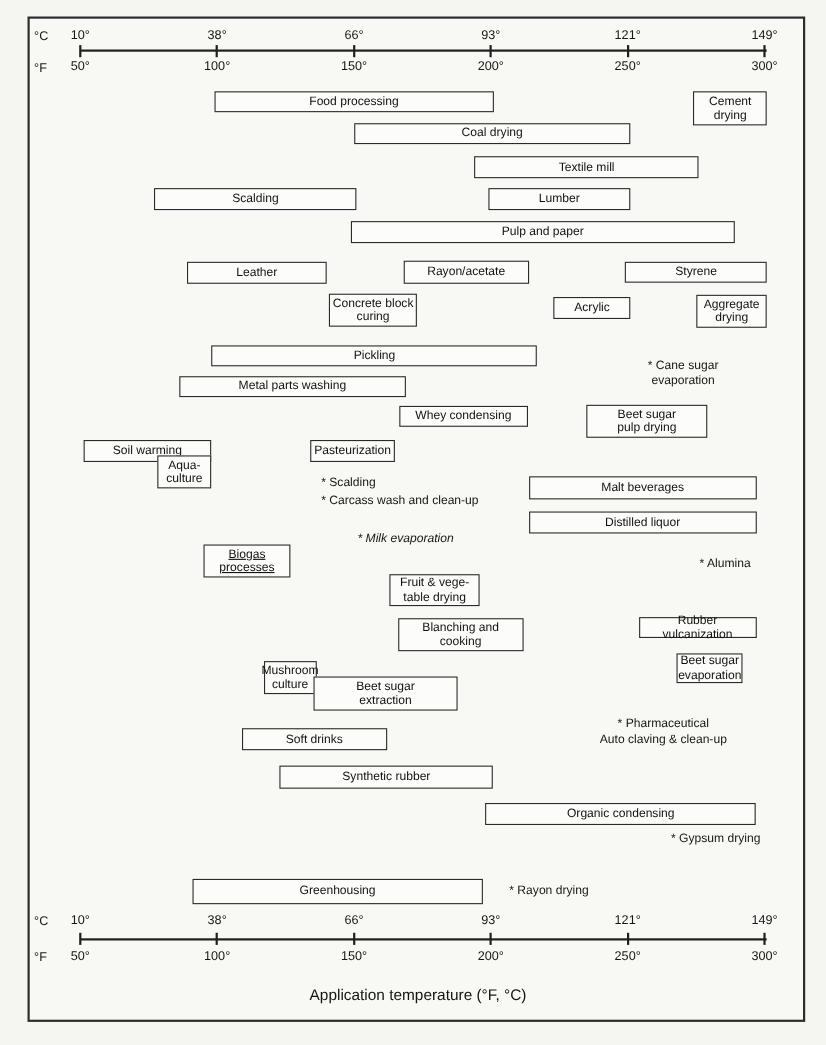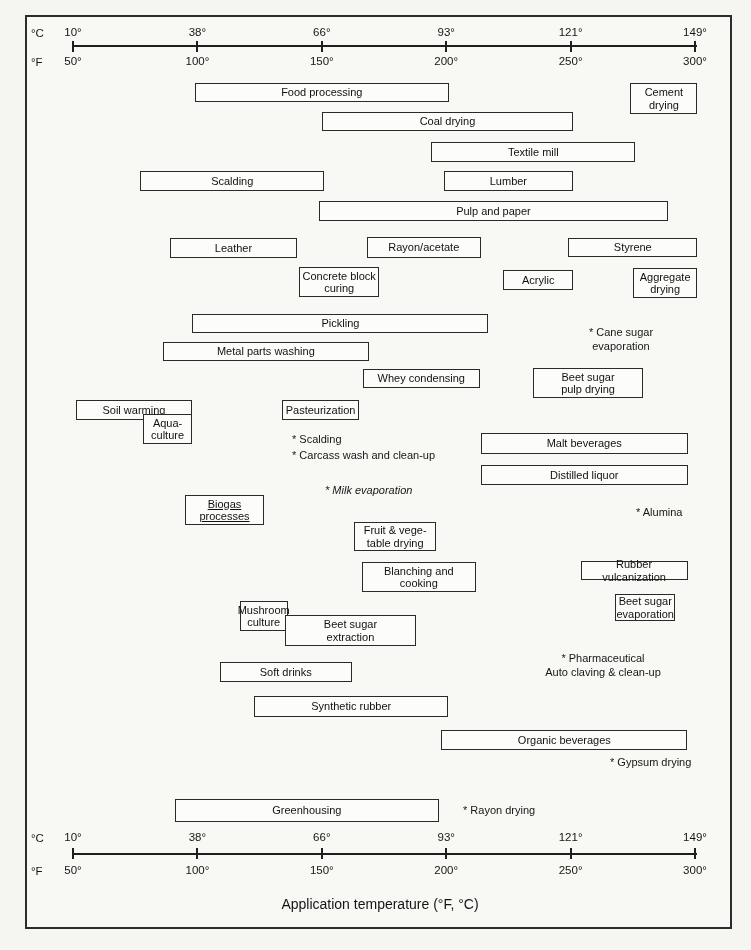--- a/index.html
+++ b/index.html
@@ -123,21 +123,21 @@
 culture</div>
       <div class="pbox" style="left: 361.6px; top: 562px; width: 114.4px; height: 30px;">Blanching and
 cooking</div>
       <div class="pbox" style="left: 580.6px; top: 561px; width: 107px; height: 19px;">Rubber vulcanization</div>
       <div class="pbox" style="left: 615.4px; top: 594px; width: 59.7px; height: 27px;">Beet sugar
 evaporation</div>
       <div class="pbox" style="left: 284.5px; top: 615px; width: 131.9px; height: 31px;">Beet sugar
 extraction</div>
       <div class="pbox" style="left: 219.8px; top: 662px; width: 131.9px; height: 20px;">Soft drinks</div>
       <div class="pbox" style="left: 242.2px; top: 696px; width: 194.1px; height: 21px; margin-left: 12px;">Synthetic rubber</div>
-      <div class="pbox" style="left: 441.2px; top: 730px; width: 246.3px; height: 20px;">Organic beverages</div>
+      <div class="pbox" style="left: 441.2px; top: 730px; width: 246.3px; height: 20px;">Organic condensing</div>
       <div class="pbox" style="left: 175px; top: 799px; width: 263.7px; height: 23px;">Greenhousing</div>
       <div class="annot center" style="left: 621px; top: 326px;">* Cane sugar
 evaporation</div>
       <div class="annot" style="left: 292px; top: 433px;">* Scalding</div>
       <div class="annot" style="left: 292px; top: 449px;">* Carcass wash and clean-up</div>
       <div class="annot" style="left: 325px; top: 484px; font-style: italic;">* Milk evaporation</div>
       <div class="annot" style="left: 636px; top: 506px;">* Alumina</div>
       <div class="annot center" style="left: 603px; top: 652px;">* Pharmaceutical
 Auto claving &amp; clean-up</div>
       <div class="annot" style="left: 610px; top: 756px;">* Gypsum drying</div>

